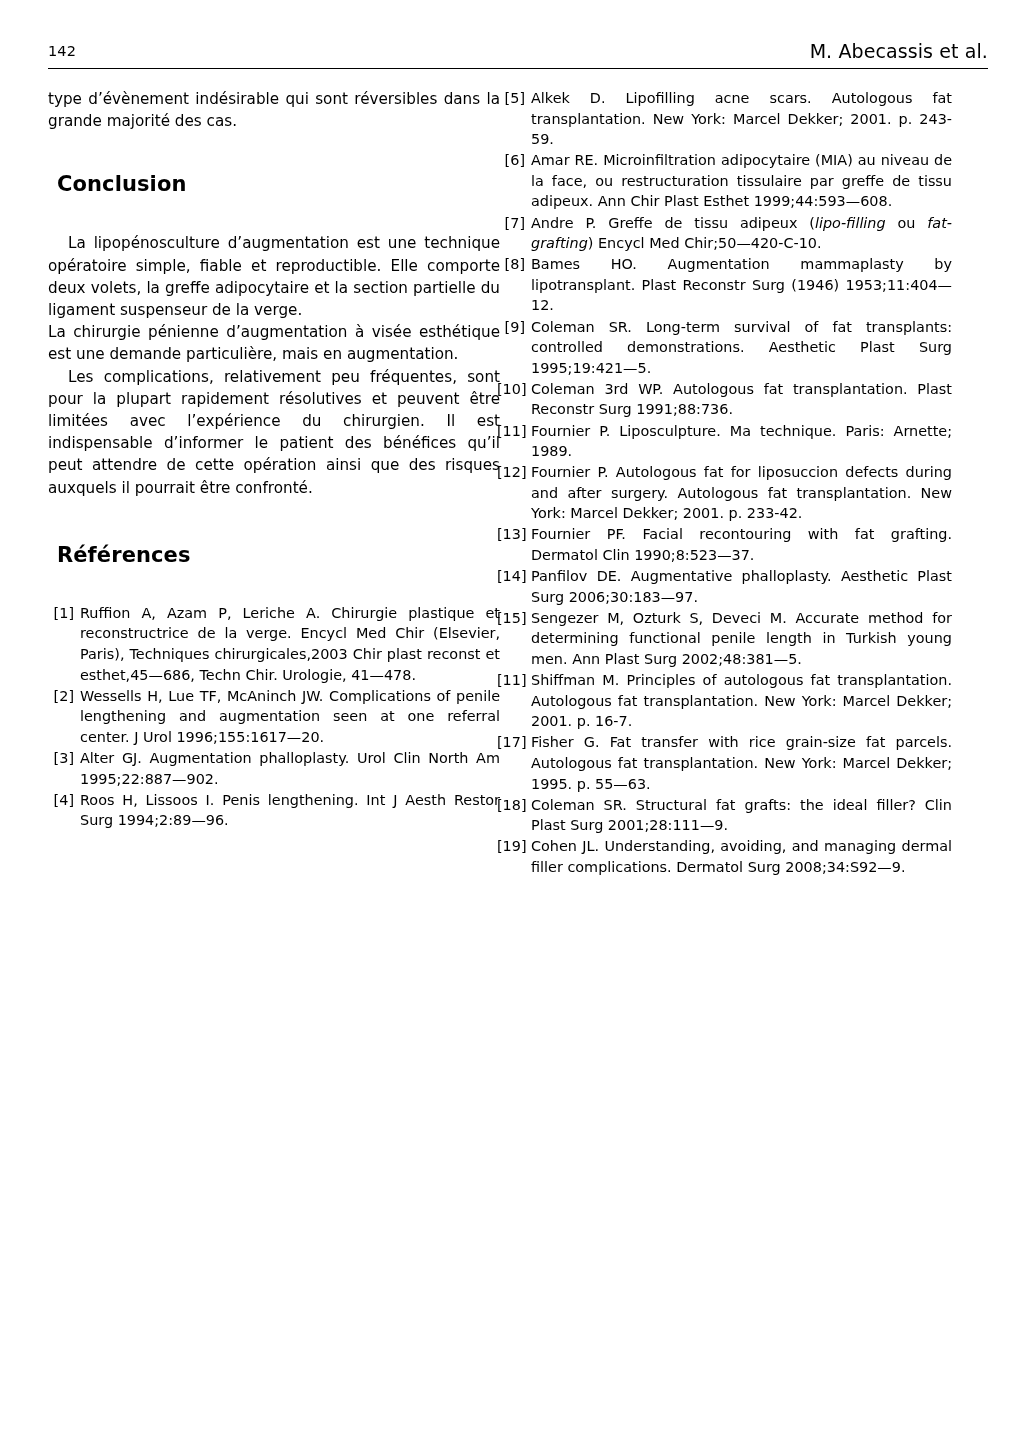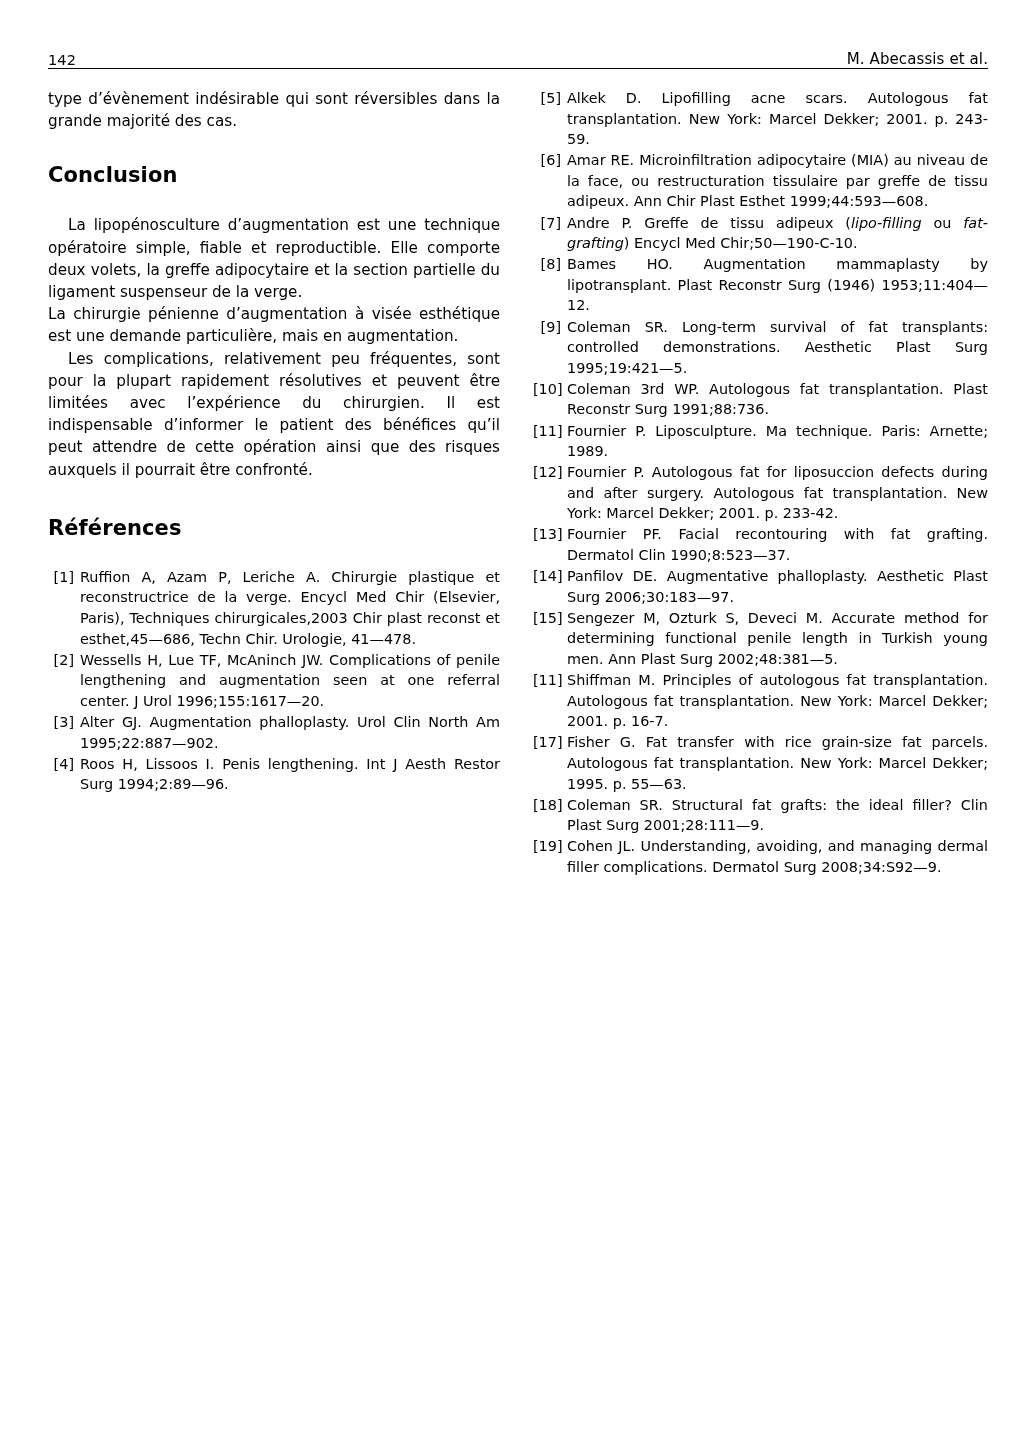--- a/index.html
+++ b/index.html
@@ -22,66 +22,65 @@
     box-sizing: border-box;
     padding: 0;
     overflow: hidden;
   }
 
   
   .running-head {
     position: absolute;
     left: 48px;
     right: 30px;
-    top: 50px;
+    top: 40px;
     width: 940px;
     display: flex;
-    align-items: flex-end;
+    align-items: center;
     justify-content: space-between;
     font-size: 14.5px;
     letter-spacing: 0.1px;
   }
   .running-head .folio { font-size: 14.5px; }
-  .running-head .authors { font-size: 15px; }
+  .running-head .authors { font-size: 19px; }
   .head-rule {
     position: absolute;
     left: 48px;
     top: 68px;
     width: 940px;
     height: 1px;
     background: #000000;
   }
 
   
   .columns {
     position: absolute;
     left: 48px;
     top: 88px;
     width: 940px;
     display: flex;
-    gap: 36px;
     align-items: flex-start;
   }
   .col {
     width: 452px;
     flex: 0 0 452px;
   }
 
   p.body-para {
     margin: 0;
     font-size: 15.2px;
     line-height: 22.2px;
     text-align: justify;
     text-justify: inter-word;
     hyphens: manual;
   }
   p.body-para.indent { text-indent: 20px; }
 
   h2.section-title {
-    margin: 0;
+    margin: 9px;
     font-size: 21px;
     font-weight: bold;
     line-height: 26px;
     letter-spacing: 0.1px;
   }
   .sp-conclusion-head { height: 30px; }
   .sp-conclusion-body { height: 26px; }
   .sp-refs-head { height: 34px; }
   .sp-refs-body { height: 26px; }
 
@@ -181,21 +180,21 @@
           <li>
             <span class="marker">[5]</span>
             <span class="ref-text">Alkek D. Lipofilling acne scars. Autologous fat transplantation. New York: Marcel Dekker; 2001. p. 243-59.</span>
           </li>
           <li>
             <span class="marker">[6]</span>
             <span class="ref-text">Amar RE. Microinfiltration adipocytaire (MIA) au niveau de la face, ou restructuration tissulaire par greffe de tissu adipeux. Ann Chir Plast Esthet 1999;44:593—608.</span>
           </li>
           <li>
             <span class="marker">[7]</span>
-            <span class="ref-text"><span>Andre P. Greffe de tissu adipeux (</span><i>lipo-filling</i><span> ou </span><i>fat-grafting</i><span>) Encycl Med Chir;50—190-C-10.</span></span>
+            <span class="ref-text"><span>Andre P. Greffe de tissu adipeux (</span><i>lipo-filling</i><span> ou </span><i>fat-grafting</i><span>) Encycl Med Chir;50—420-C-10.</span></span>
           </li>
           <li>
             <span class="marker">[8]</span>
             <span class="ref-text">Bames HO. Augmentation mammaplasty by lipotransplant. Plast Reconstr Surg (1946) 1953;11:404—12.</span>
           </li>
           <li>
             <span class="marker">[9]</span>
             <span class="ref-text">Coleman SR. Long-term survival of fat transplants: controlled demonstrations. Aesthetic Plast Surg 1995;19:421—5.</span>
           </li>
           <li>

